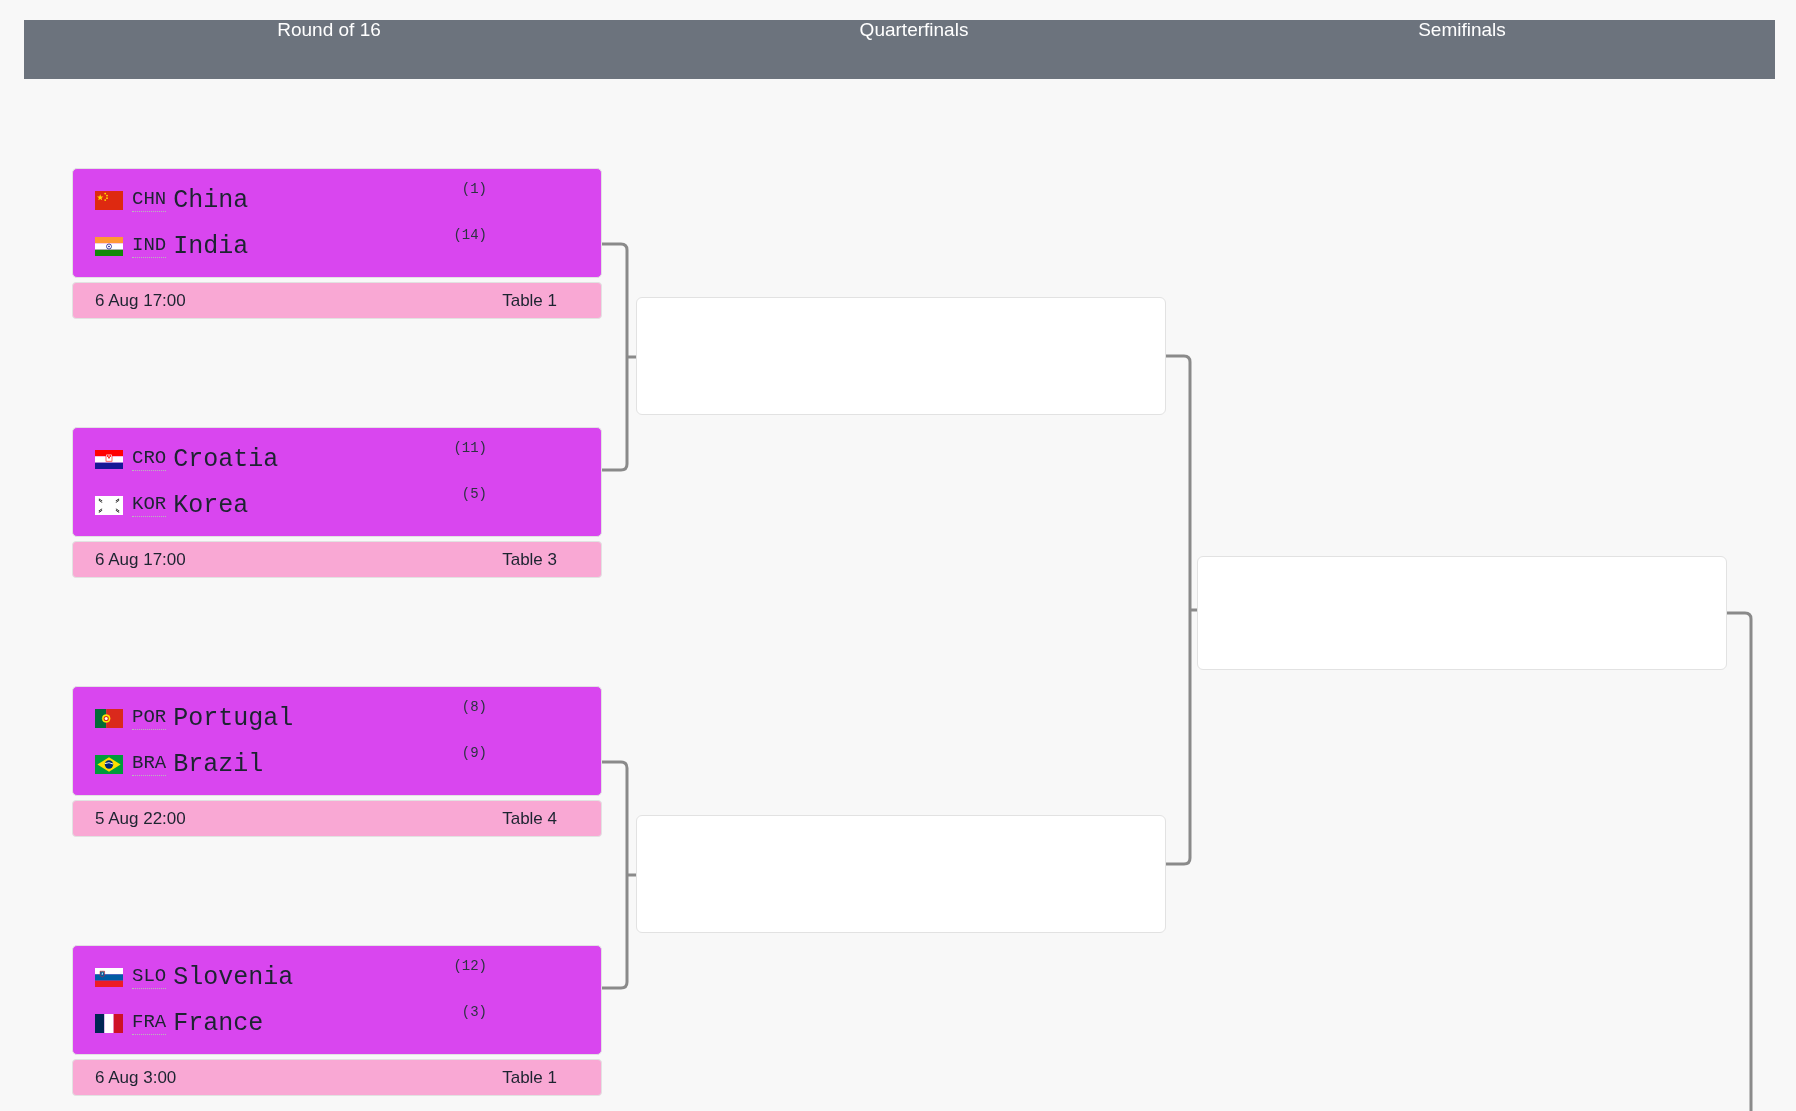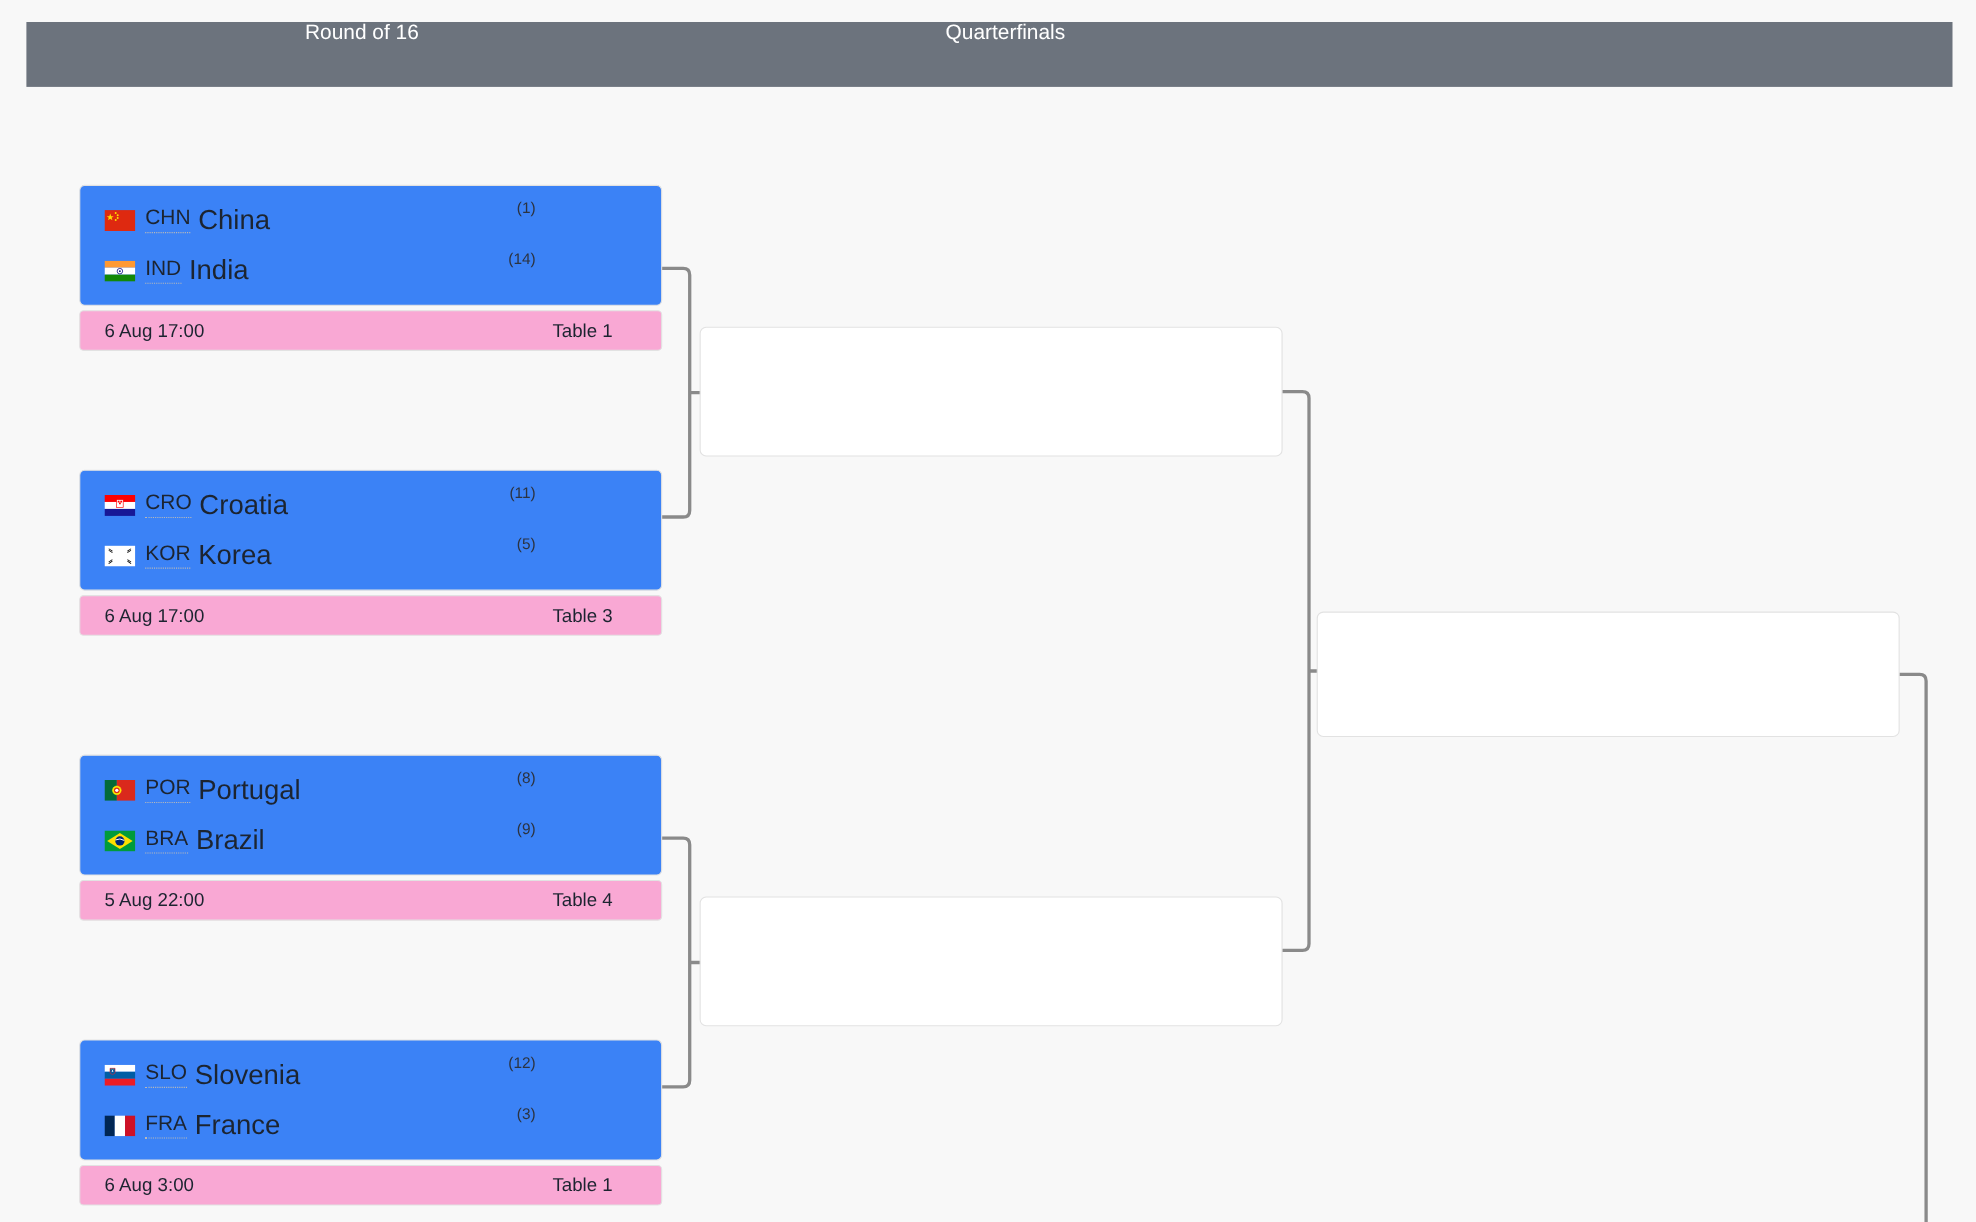--- a/index.html
+++ b/index.html
@@ -40,24 +40,25 @@
   .rh-0 { left: 24px;   width: 530px; margin-left: 40px; }
   .rh-1 { left: 649px;  width: 530px; }
   .rh-2 { left: 1197px; width: 530px; }
 
   
   .match-card {
     position: absolute;
     width: 530px;
   }
   .match-teams {
-    background: #3b82f6;
+    background: #d946ef;
     border: 1px solid #e2e2e2;
     border-radius: 5px;
     padding: 8px 0 8px 0;
+    font-family: Liberation Mono, monospace;
   }
   .team-row {
     position: relative;
     height: 46px;
     display: flex;
     align-items: center;
     padding-left: 22px;
   }
   .flag {
     width: 28px;
@@ -128,20 +129,21 @@
   #sf-m0 { left: 1197px; top: 556px; width: 530px; height: 114px; }
 </style>
 </head>
 <body>
 
 <div class="bracket-root">
 
   <div class="round-header-bar"></div>
   <div class="round-header-label rh-0">Round of 16</div>
   <div class="round-header-label rh-1">Quarterfinals</div>
+  <div class="round-header-label rh-2">Semifinals</div>
 
   <div class="connector" style="left:600px; top:238px; width:40px; height:238px;">
     <svg width="40" height="238" viewBox="0 0 40 238">
       <path d="M 0 6 L 21 6 Q 27 6 27 12 L 27 226 Q 27 232 21 232 L 0 232" fill="none" stroke="#8a8a8a" stroke-width="3"></path>
       <path d="M 27 119 L 40 119" fill="none" stroke="#8a8a8a" stroke-width="3"></path>
     </svg>
   </div>
 
   <div class="connector" style="left:600px; top:756px; width:40px; height:238px;">
     <svg width="40" height="238" viewBox="0 0 40 238">

